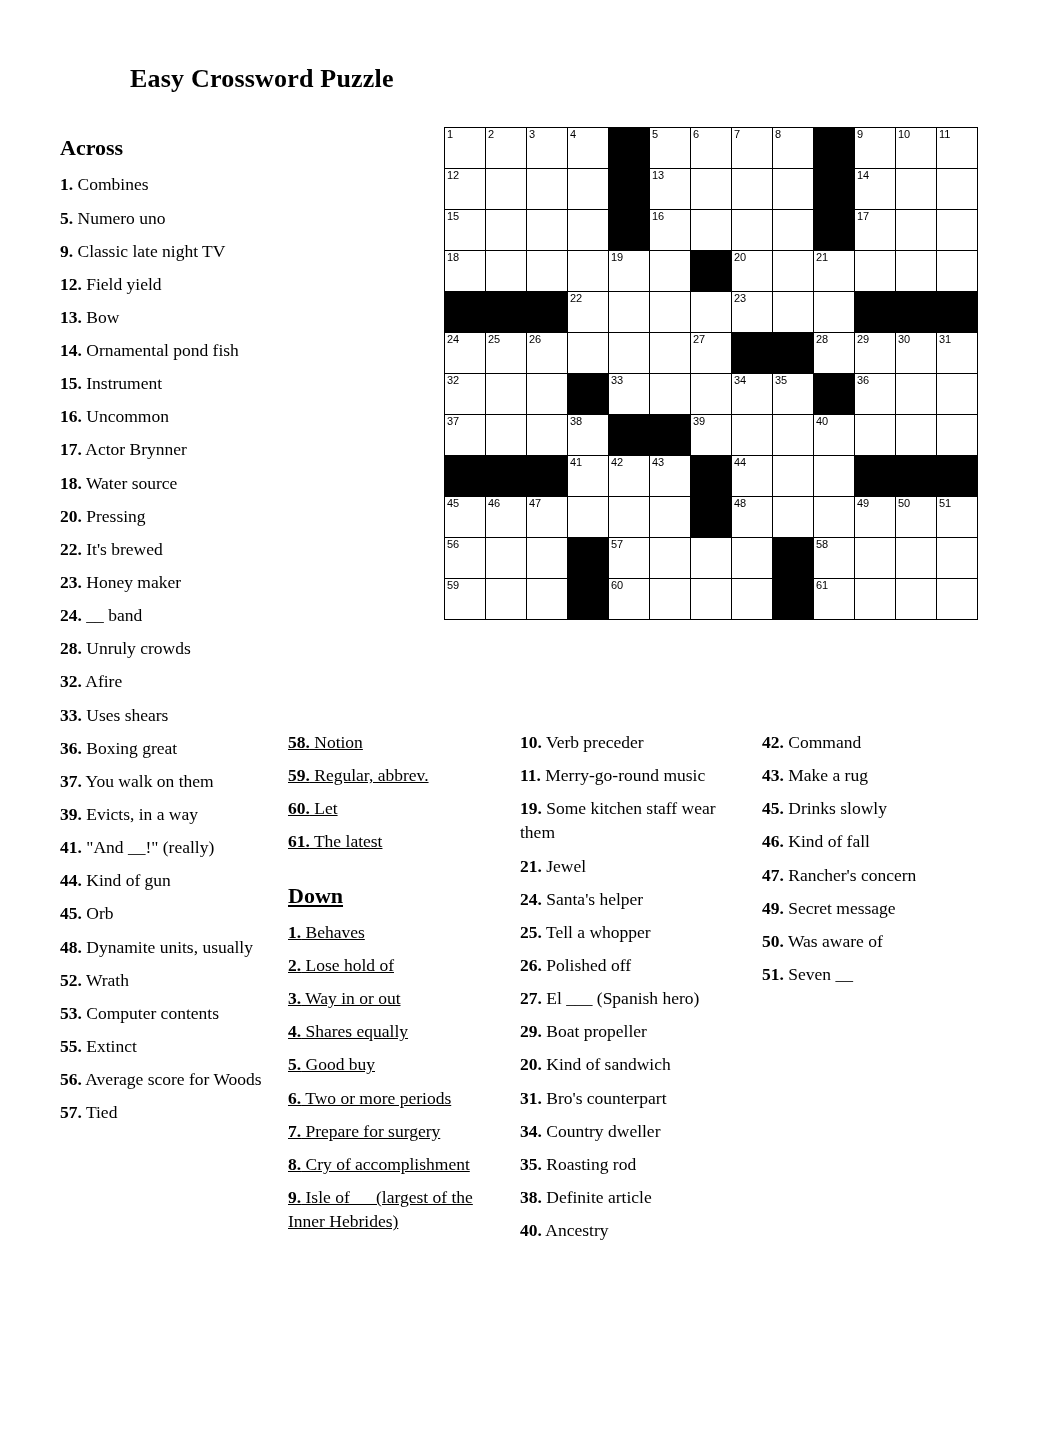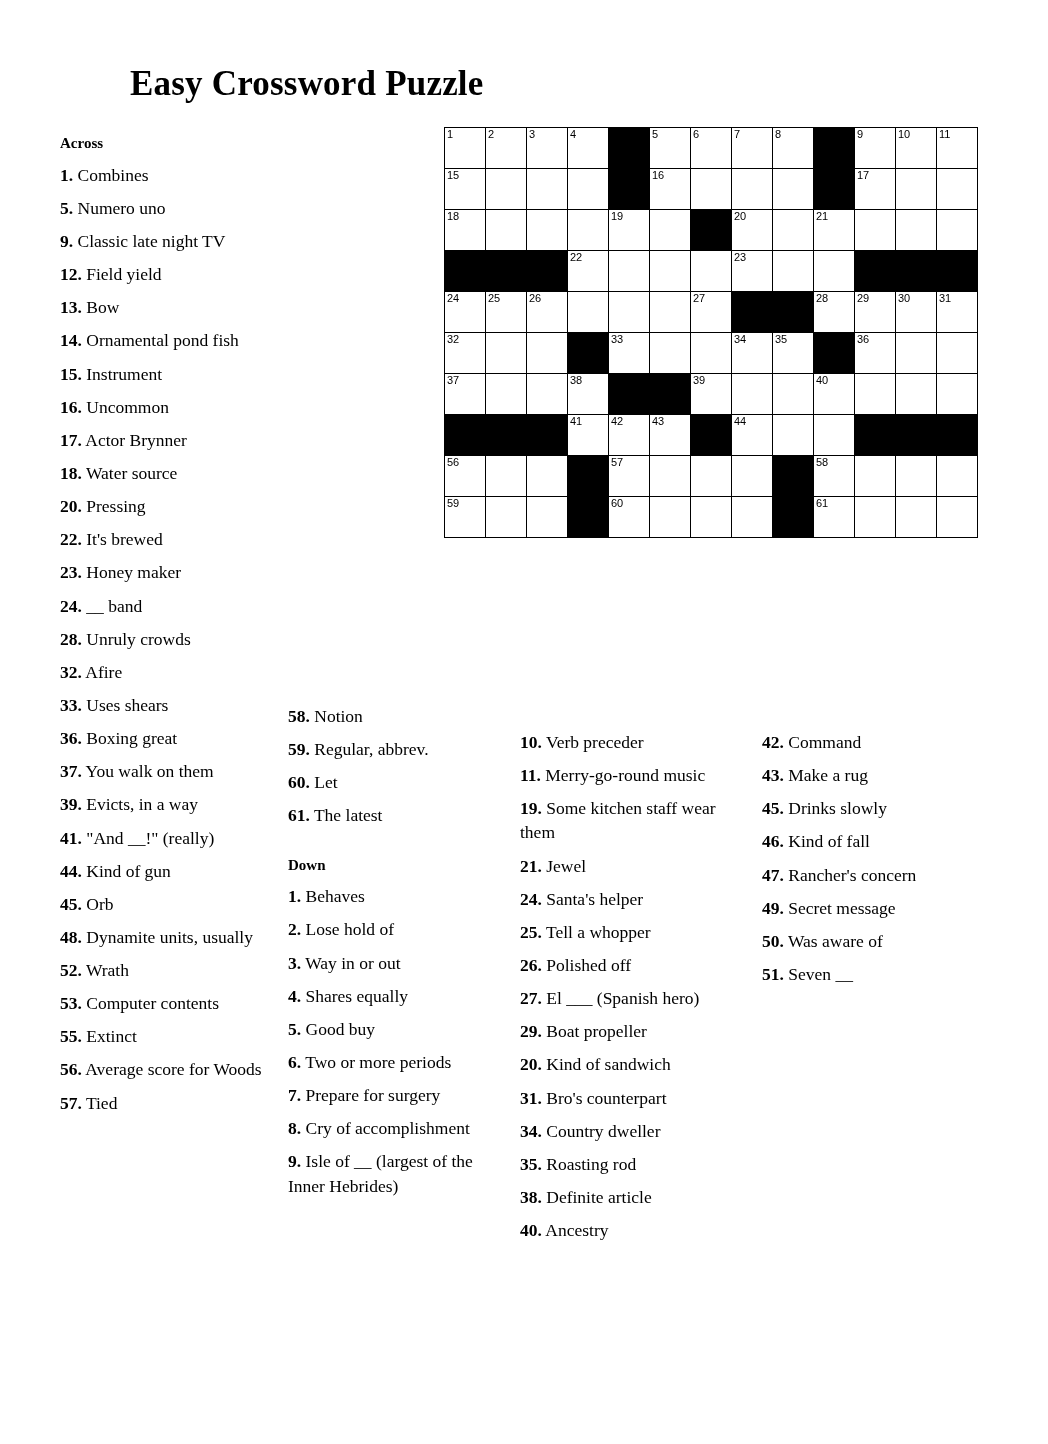--- a/index.html
+++ b/index.html
@@ -17,21 +17,21 @@
   }
   #page {
     position: relative;
     width: 1048px;
     height: 1444px;
   }
   #title {
     position: absolute;
     left: 130px;
     top: 64px;
-    font-size: 35px;
+    font-size: 26px;
     font-weight: bold;
     font-family: "Liberation Serif", serif;
     letter-spacing: 0.2px;
   }
 
   
   #grid-wrap {
     position: absolute;
     left: 444px;
     top: 127px;
@@ -62,35 +62,35 @@
   }
 
   
   .cluecol {
     position: absolute;
     font-size: 17.5px;
     line-height: 1.38;
   }
   .cluecol .heading {
     font-weight: bold;
-    font-size: 15px;
+    font-size: 22px;
     margin-bottom: 9px;
   }
   .clue {
     margin-bottom: 9px;
   }
   .clue b {
     font-weight: bold;
   }
   .spacer {
     height: 18px;
   }
 
   #col1 { left: 60px;  top: 133px;  width: 215px; }
-  #col2 { left: 288px; top: 704px;  width: 205px; }
+  #col2 { left: 288px; top: 730px;  width: 205px; text-decoration: underline; }
   #col3 { left: 520px; top: 730px;  width: 215px; }
   #col4 { left: 762px; top: 730px;  width: 215px; }
 </style>
 </head>
 <body>
 
 <div id="page">
 
   <div id="title">Easy Crossword Puzzle</div>
 
@@ -129,20 +129,41 @@
             </td>
             <td>
               <span class="num">10</span>
             </td>
             <td>
               <span class="num">11</span>
             </td>
           </tr>
           <tr>
             <td>
+              <span class="num">12</span>
+            </td>
+            <td></td>
+            <td></td>
+            <td></td>
+            <td class="blk"></td>
+            <td>
+              <span class="num">13</span>
+            </td>
+            <td></td>
+            <td></td>
+            <td></td>
+            <td class="blk"></td>
+            <td>
+              <span class="num">14</span>
+            </td>
+            <td></td>
+            <td></td>
+          </tr>
+          <tr>
+            <td>
               <span class="num">15</span>
             </td>
             <td></td>
             <td></td>
             <td></td>
             <td class="blk"></td>
             <td>
               <span class="num">16</span>
             </td>
             <td></td>
@@ -291,20 +312,49 @@
             </td>
             <td class="blk"></td>
             <td>
               <span class="num">44</span>
             </td>
             <td></td>
             <td></td>
             <td class="blk"></td>
             <td class="blk"></td>
             <td class="blk"></td>
+          </tr>
+          <tr>
+            <td>
+              <span class="num">45</span>
+            </td>
+            <td>
+              <span class="num">46</span>
+            </td>
+            <td>
+              <span class="num">47</span>
+            </td>
+            <td></td>
+            <td></td>
+            <td></td>
+            <td class="blk"></td>
+            <td>
+              <span class="num">48</span>
+            </td>
+            <td></td>
+            <td></td>
+            <td>
+              <span class="num">49</span>
+            </td>
+            <td>
+              <span class="num">50</span>
+            </td>
+            <td>
+              <span class="num">51</span>
+            </td>
           </tr>
           <tr>
             <td>
               <span class="num">56</span>
             </td>
             <td></td>
             <td></td>
             <td class="blk"></td>
             <td>
               <span class="num">57</span>

